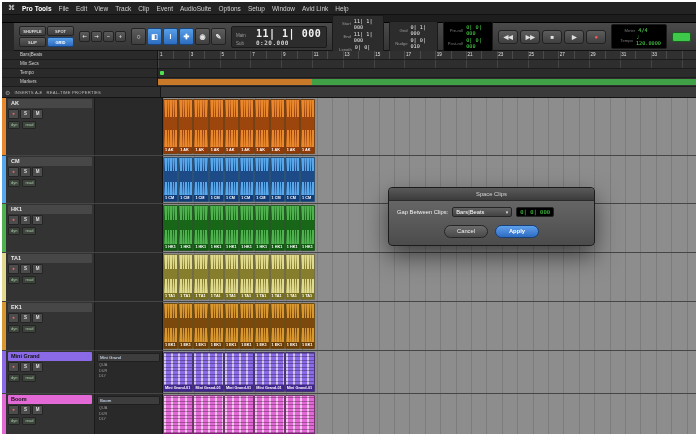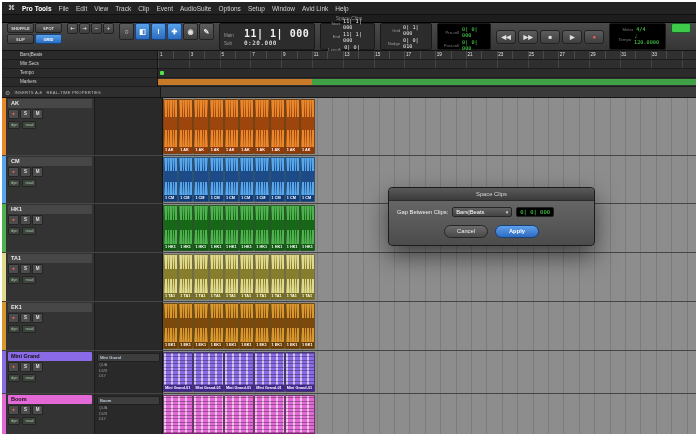--- a/index.html
+++ b/index.html
@@ -11,21 +11,21 @@
   .menubar{height:12px;background:#232323;display:flex;align-items:center;gap:7px;
            padding:0 6px;color:#d8d8d8;font-size:6.5px;border-bottom:1px solid #111;}
   .menubar .apple{font-size:7px;color:#e6e6e6;}
   .menubar .appname{font-weight:bold;color:#fff;}
   .mitem{color:#cfcfcf;}
 
   .titlebar{height:7px;background:#1d1d1d;text-align:center;font-size:5px;line-height:7px;color:#8a8a8a;border-bottom:1px solid #000;}
 
   
   .toolbar{height:27px;background:linear-gradient(#4a4a4a,#353535);border-bottom:1px solid #141414;
-           display:flex;gap:5px;padding:0 5px;color:#ccc;}
+           display:flex;align-items:center;gap:5px;padding:0 5px;color:#ccc;margin-left:12px;}
   .modes{display:grid;grid-template-columns:27px 27px;grid-auto-rows:10px;gap:1px;}
   .modebtn{font-size:4px;line-height:10px;text-align:center;background:linear-gradient(#5a5a5a,#3e3e3e);
            border:1px solid #222;border-radius:2px;color:#ddd;font-weight:bold;}
   .modebtn.on{background:linear-gradient(#58a0e8,#2d6cc0);color:#fff;border-color:#16447e;}
   .zgrp,.tgrp{display:flex;gap:1px;}
   .zbtn{width:9px;height:9px;font-size:5px;line-height:9px;text-align:center;background:linear-gradient(#5a5a5a,#3e3e3e);
         border:1px solid #222;border-radius:2px;color:#ddd;}
   .toolbtn{width:13px;height:15px;font-size:7px;line-height:15px;text-align:center;background:linear-gradient(#5d5d5d,#3f3f3f);
         border:1px solid #222;border-radius:2px;color:#e5e5e5;}
   .toolbtn.on{background:linear-gradient(#58a0e8,#2d6cc0);color:#fff;border-color:#16447e;}

